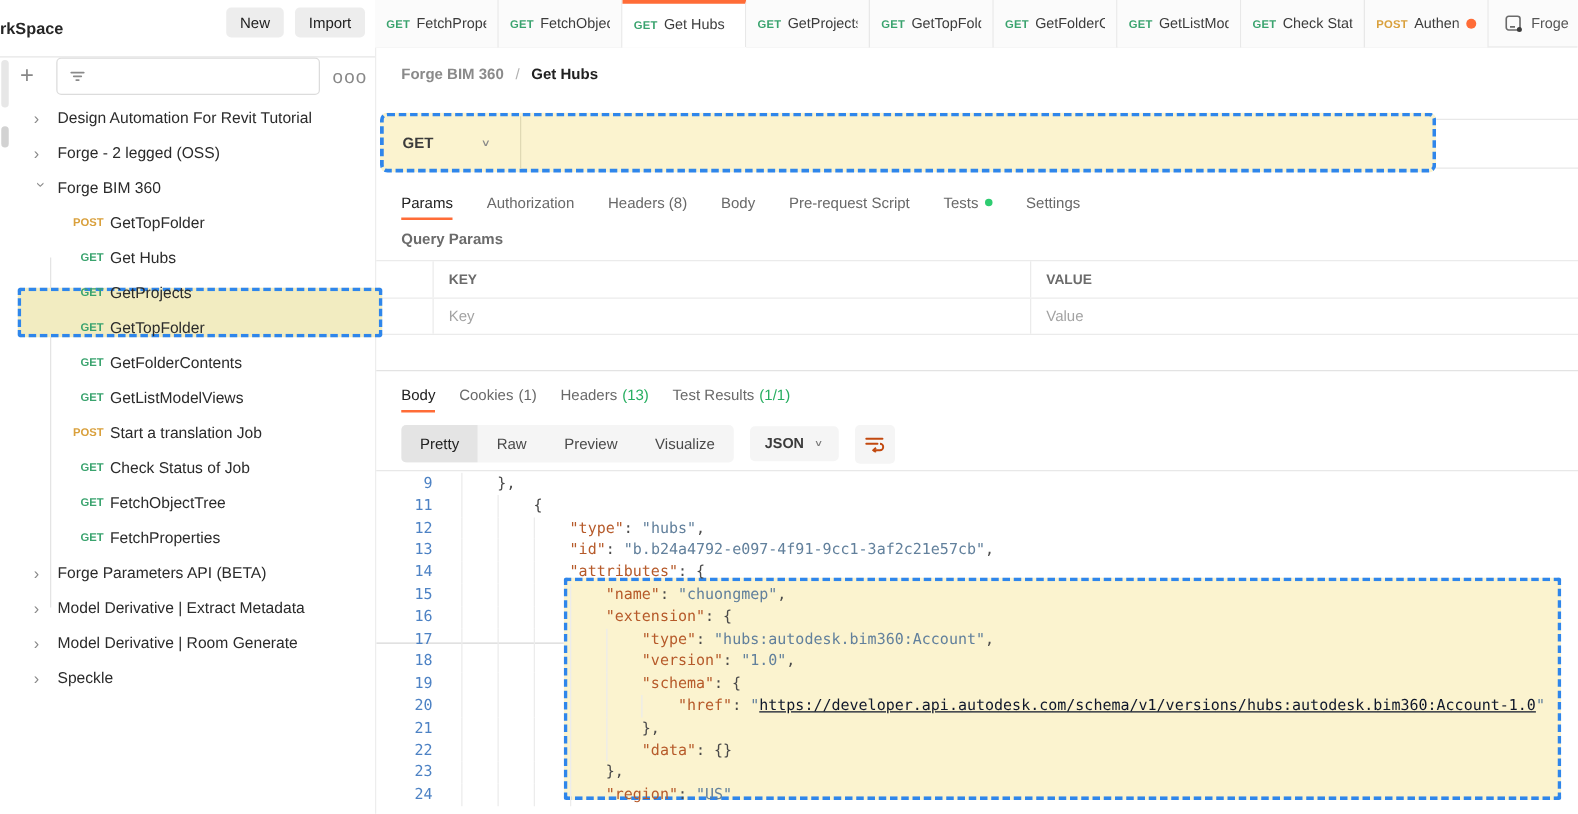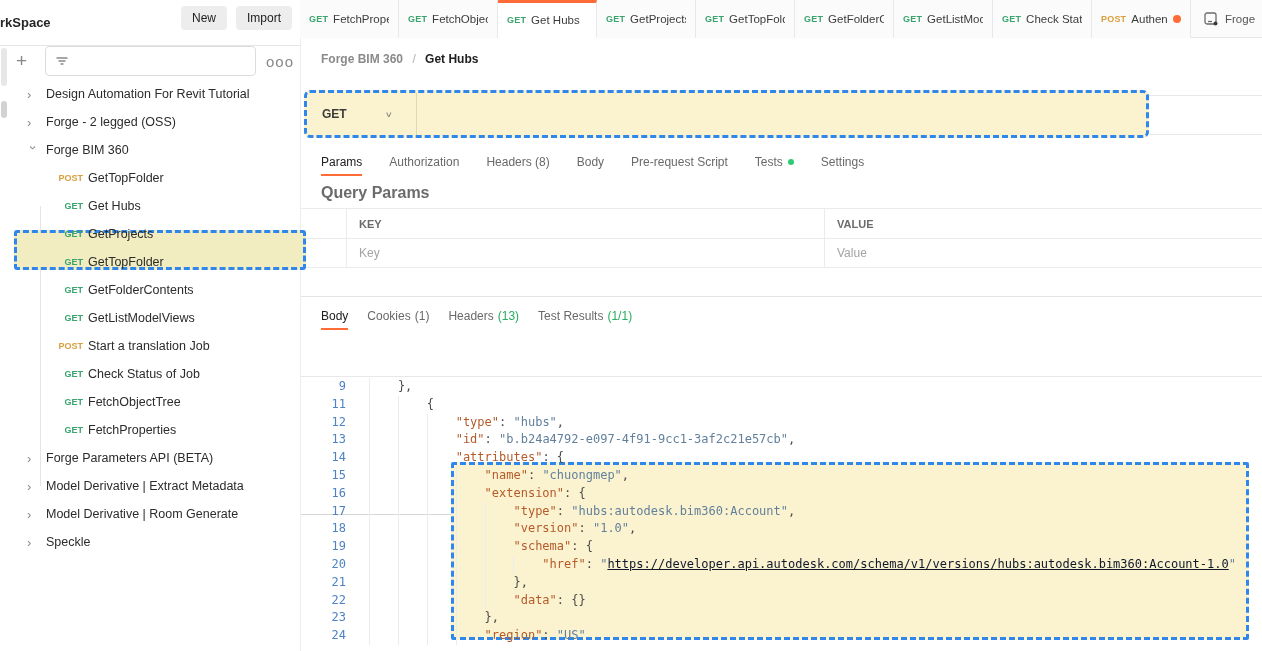--- a/index.html
+++ b/index.html
@@ -58,21 +58,21 @@
   #method-label { font-size:12px; font-weight:700; color:#3b3b3b; }
   #method-chevron { margin-left:38px; color:#888; font-size:11px; transform:scaleY(.7); }
   #url-input { font-size:12.5px; color:#333; padding-left:14px; white-space:nowrap; }
 
   #req-tabs { position:absolute; top:108px; left:20px; display:flex; height:32px;justify-content:center; }
   .qtab { font-size:12px; color:#696969; margin-right:27px; display:flex; align-items:center; position:relative; height:100%; cursor:pointer; }
   .qtab.active { color:#212121; }
   .qtab.active::after { content:""; position:absolute; left:0; right:0; bottom:2px; height:2px; background:#ff6c37; }
   .qtab .gdot { width:6px; height:6px; border-radius:50%; background:#2ecc71; margin-left:5px; }
 
-  #qp-title { position:absolute; top:146px; left:20px; font-size:16px; font-weight:700; color:#6b6b6b; }
+  #qp-title { position:absolute; top:146px; left:20px; font-size:12px; font-weight:700; color:#6b6b6b; }
 
   #param-table { position:absolute; top:170px; left:0; width:962px; }
   .prow { display:flex; height:30px; border-top:1px solid #ebebeb; }
   .prow:last-child { border-bottom:1px solid #ebebeb; }
   .pc0 { flex:0 0 46px; border-right:1px solid #ebebeb; }
   .pc1 { flex:0 0 478px; border-right:1px solid #ebebeb; display:flex; align-items:center; padding-left:12px; }
   .pc2 { flex:1; display:flex; align-items:center; padding-left:12px; }
   .phead { font-size:11px; font-weight:700; color:#6b6b6b; }
   .pplace { font-size:12px; color:#a3a3a3; }
 
@@ -304,20 +304,39 @@
   </div>
 
   <div id="resp-divider"></div>
   <div id="resp-tabs">
       <div class="stab active">Body</div>
       <div class="stab">Cookies<span class="cnt">(1)</span></div>
       <div class="stab">Headers<span class="cnt green">(13)</span></div>
       <div class="stab">Test Results<span class="cnt green">(1/1)</span></div>
     </div>
 
+  <div id="view-toolbar">
+    <div id="seg-group">
+        <span class="seg active">Pretty</span>
+        <span class="seg">Raw</span>
+        <span class="seg">Preview</span>
+        <span class="seg">Visualize</span>
+      </div>
+    <span id="json-select">
+      <span id="json-label">JSON</span>
+      <span id="json-chevron">∨</span>
+    </span>
+    <span id="wrap-btn">
+      <svg width="16" height="14" viewBox="0 0 16 14">
+        <path d="M1 3 h13 M1 7 h9" stroke="#c2490f" stroke-width="1.5" stroke-linecap="round" fill="none"></path>
+        <path d="M12 7 a2.6 2.6 0 0 1 0 5.2 h-5" stroke="#c2490f" stroke-width="1.5" fill="none"></path>
+        <path d="M8.8 10.2 L6.6 12.2 L8.8 14" stroke="#c2490f" stroke-width="1.5" fill="none"></path>
+      </svg>
+    </span>
+  </div>
 
   <div id="code-divider"></div>
   <div id="code-area">
     <div id="code-annot"></div>
     <div id="fold-line"></div>
 
   <div class="cline"><span class="lnum">9</span><span class="ind"></span><span class="tk-p">},</span></div>
       <div class="cline"><span class="lnum">11</span><span class="ind"></span><span class="ind"></span><span class="tk-p">{</span></div>
       <div class="cline"><span class="lnum">12</span><span class="ind"></span><span class="ind"></span><span class="ind"></span><span class="tk-k">"type"</span><span class="tk-p">: </span><span class="tk-s">"hubs"</span><span class="tk-p">,</span></div>
       <div class="cline"><span class="lnum">13</span><span class="ind"></span><span class="ind"></span><span class="ind"></span><span class="tk-k">"id"</span><span class="tk-p">: </span><span class="tk-s">"b.b24a4792-e097-4f91-9cc1-3af2c21e57cb"</span><span class="tk-p">,</span></div>

